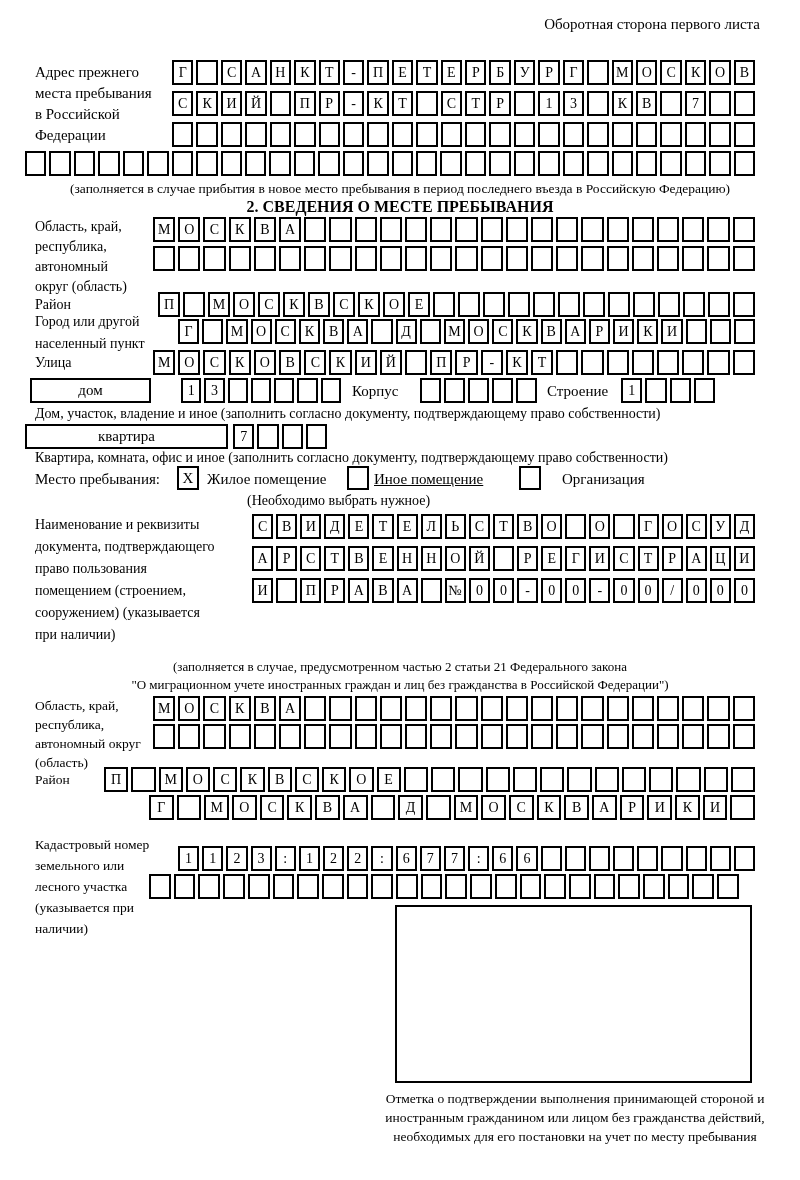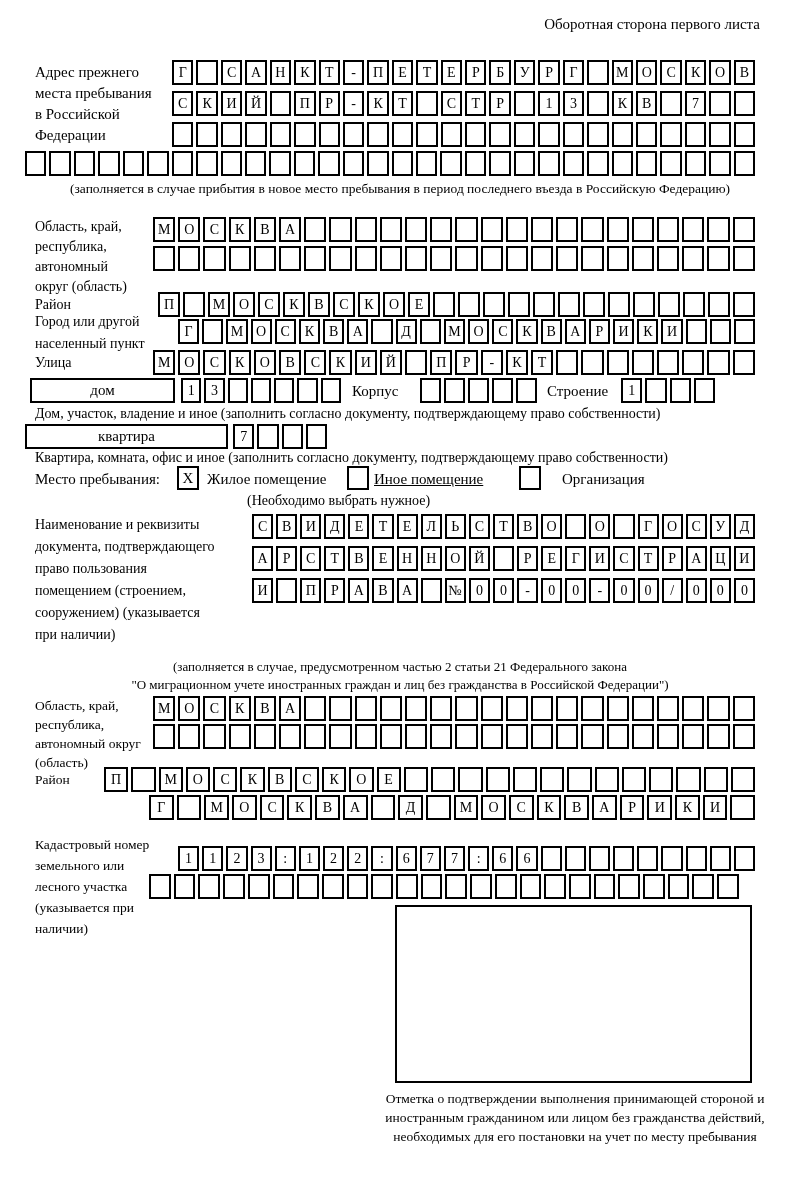--- a/index.html
+++ b/index.html
@@ -166,20 +166,21 @@
       <div class="cell"></div>
       <div class="cell"></div>
       <div class="cell"></div>
       <div class="cell"></div>
       <div class="cell"></div>
       <div class="cell"></div>
       <div class="cell"></div>
     </div>
   <div class="cap center" style="top:181px;">(заполняется в случае прибытия в новое место пребывания в период последнего въезда в Российскую Федерацию)</div>
 
+  <div class="abs center bold" style="top:198px; font-size:16px;">2. СВЕДЕНИЯ О МЕСТЕ ПРЕБЫВАНИЯ</div>
 
   <div class="lbl" style="left:35px; top:217px; width:100px; line-height:20px;">Область, край, республика, автономный округ (область)</div>
   <div class="boxrow" style="left:153px; top:217px; width:602px;">
       <div class="cell">М</div>
       <div class="cell">О</div>
       <div class="cell">С</div>
       <div class="cell">К</div>
       <div class="cell">В</div>
       <div class="cell">А</div>
       <div class="cell"></div>
@@ -305,21 +306,21 @@
       <div class="cell"></div>
       <div class="cell"></div>
       <div class="cell"></div>
       <div class="cell"></div>
       <div class="cell"></div>
       <div class="cell"></div>
       <div class="cell"></div>
       <div class="cell"></div>
     </div>
 
-  <div class="bigbox" style="left:30px; top:378px; width:145px;">дом</div>
+  <div class="bigbox" style="left:30px; top:378px; width:121px;">дом</div>
   <div class="boxrow" style="left:181px; top:378px; width:160px;">
       <div class="cell">1</div>
       <div class="cell">3</div>
       <div class="cell"></div>
       <div class="cell"></div>
       <div class="cell"></div>
       <div class="cell"></div>
       <div class="cell"></div>
     </div>
   <div class="lbl" style="left:352px; top:381px; font-size:15px;">Корпус</div>

